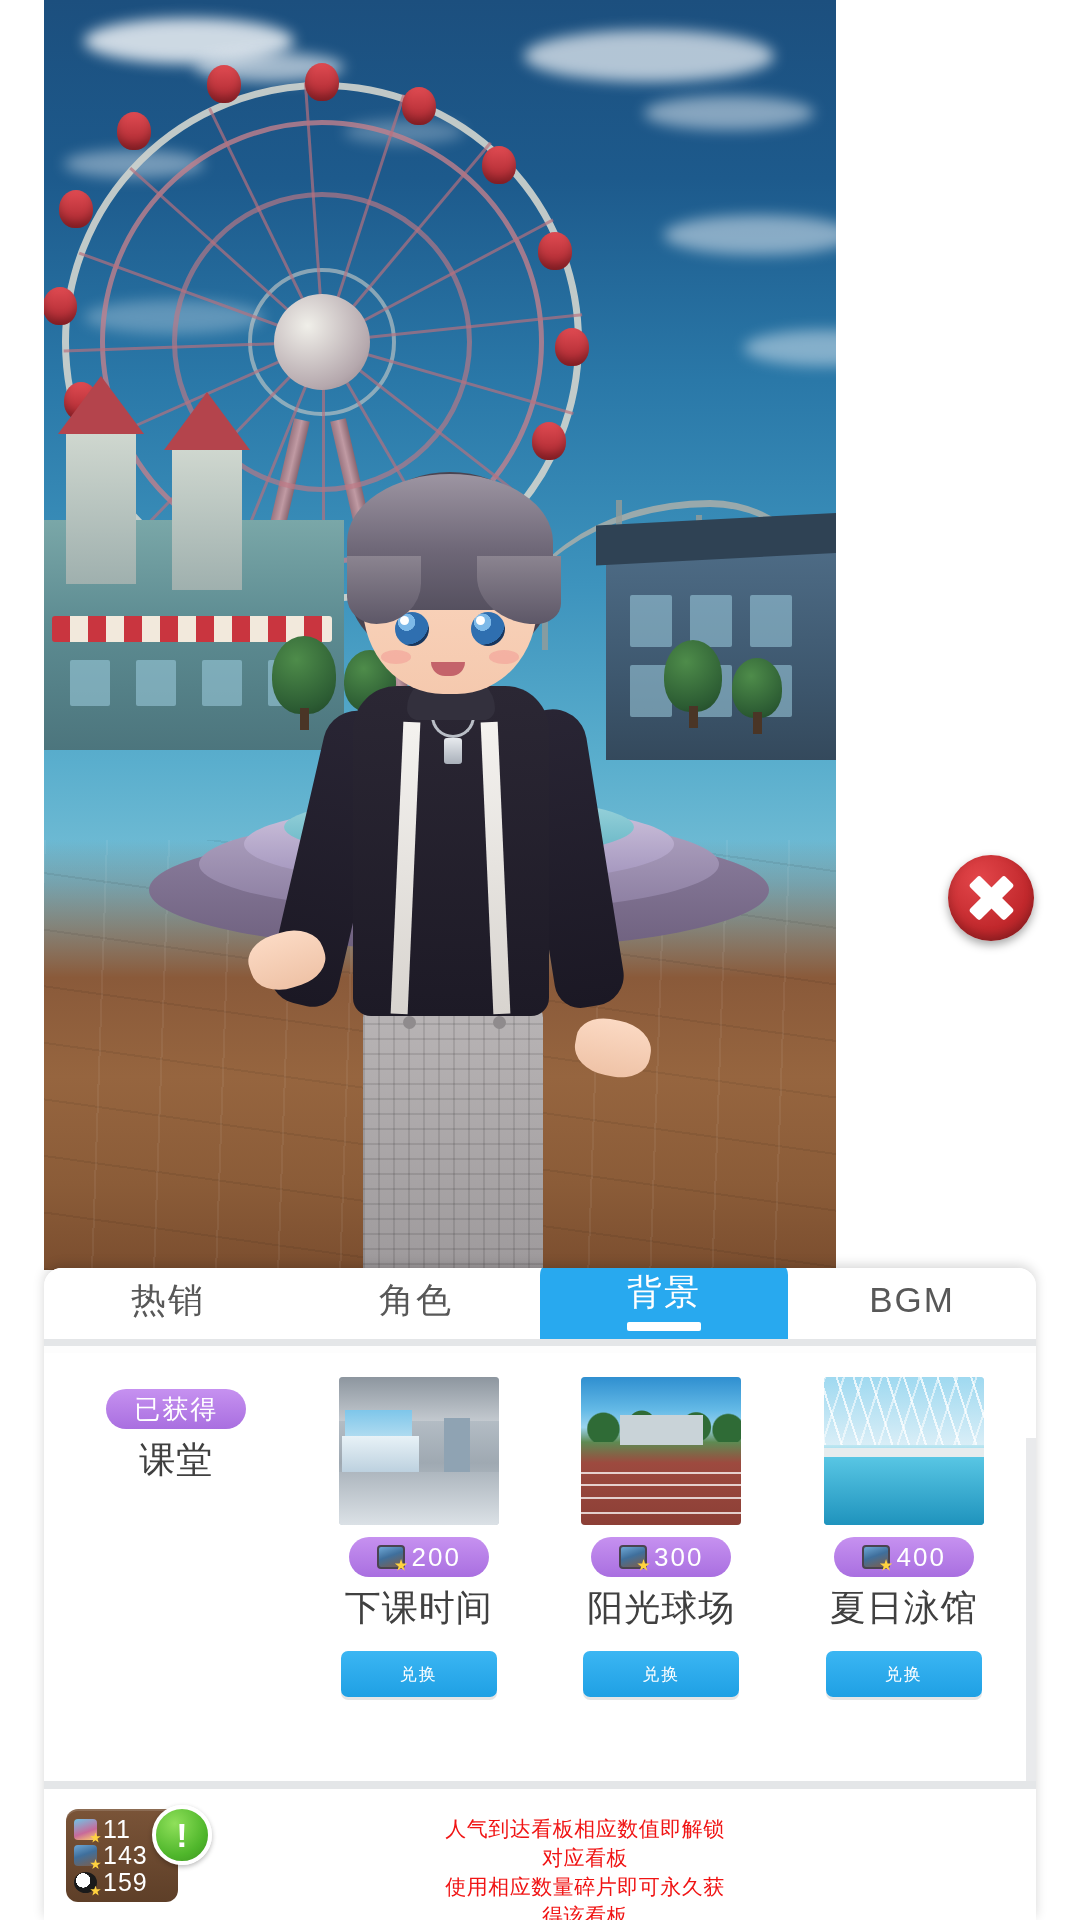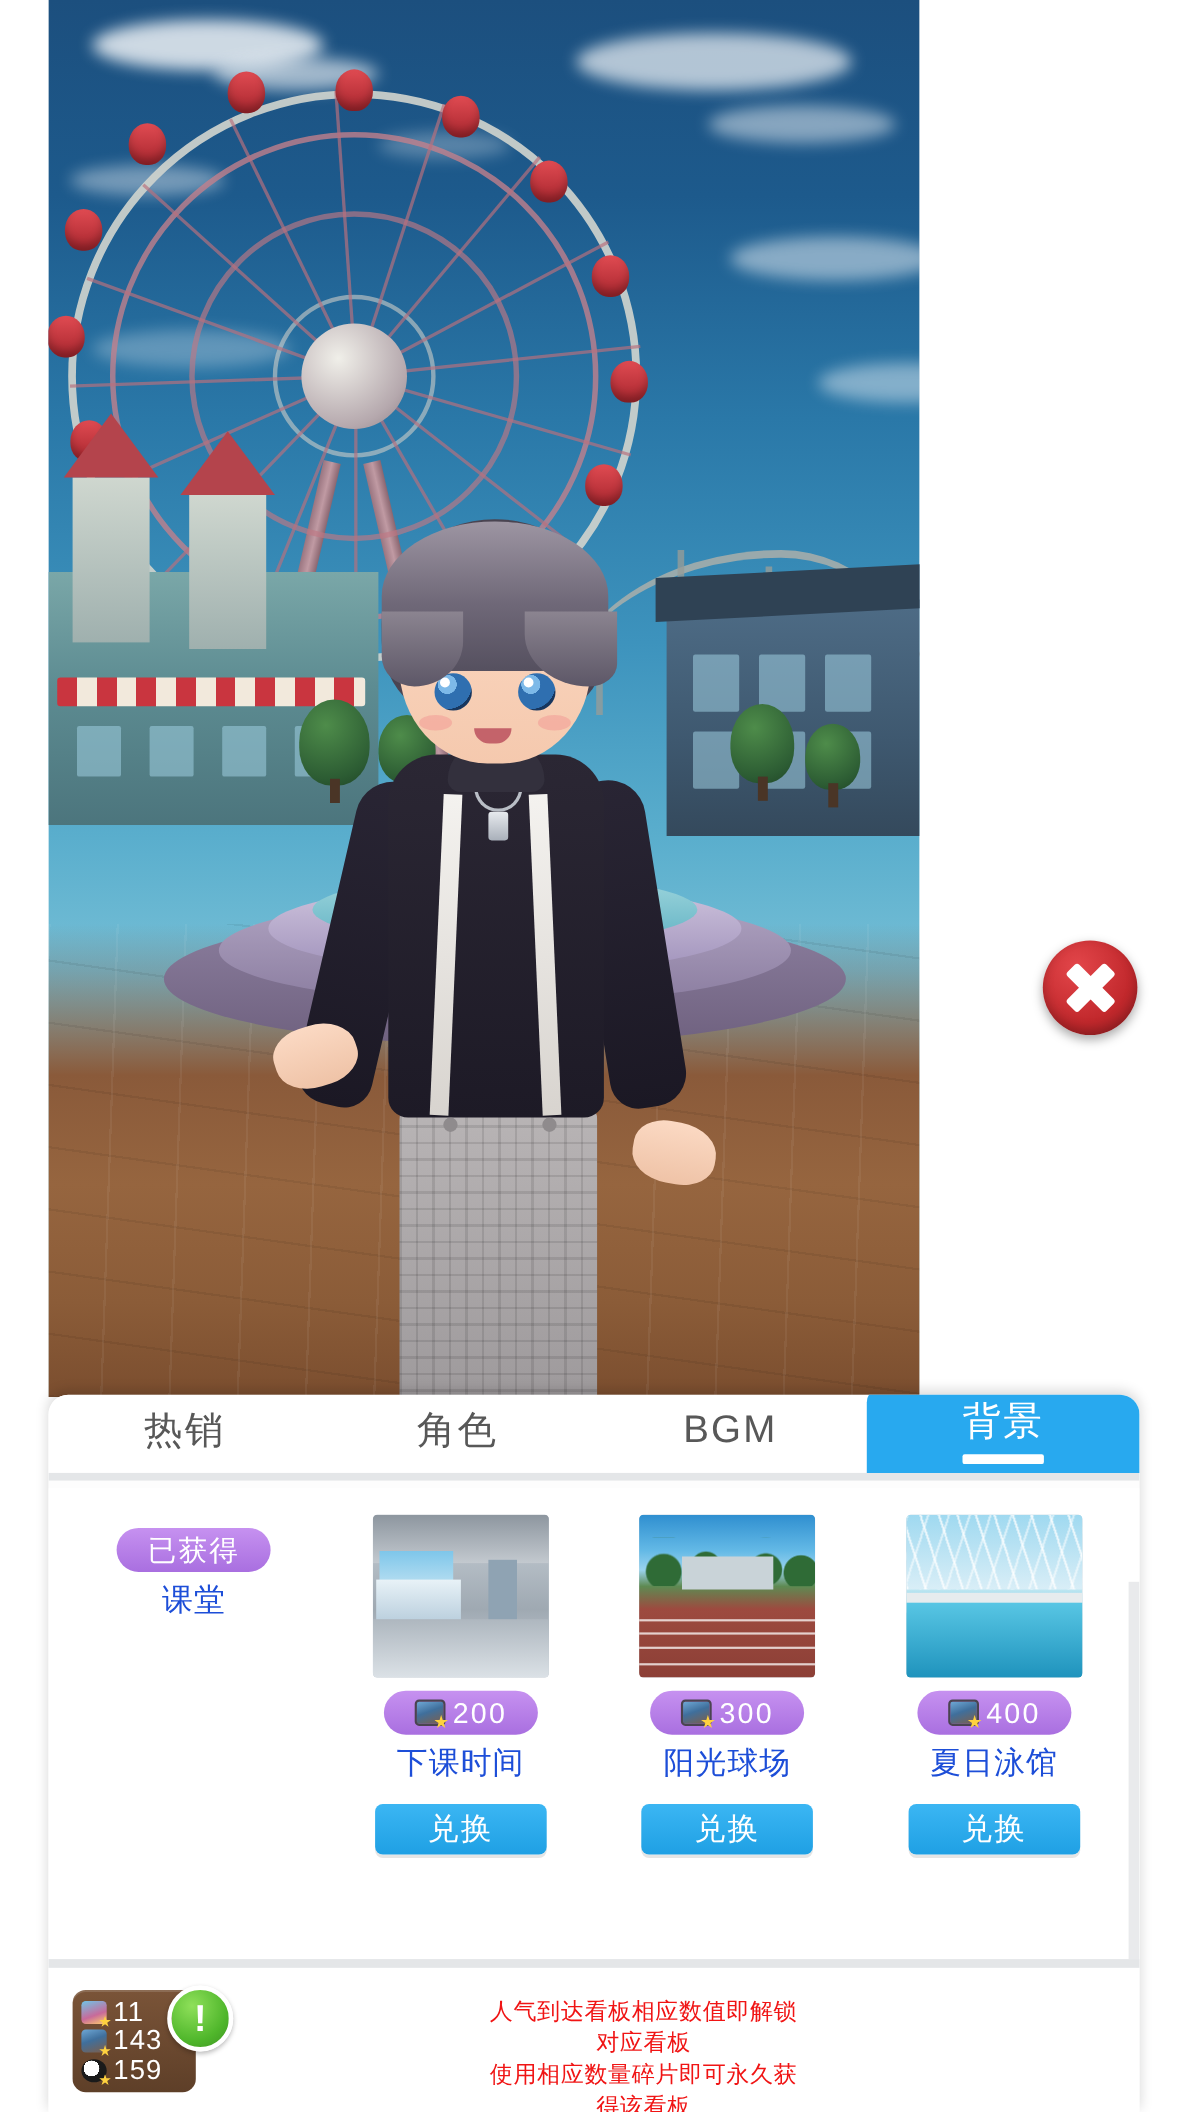--- a/index.html
+++ b/index.html
@@ -344,29 +344,29 @@
     border: 2px solid #4a4450;
     position: relative;
   }
   .pill .coin::after {
     content: ""; position: absolute; right: -5px; bottom: -5px;
     width: 13px; height: 13px; background: #ffd23f;
     clip-path: polygon(50% 0,61% 35%,98% 35%,68% 57%,79% 91%,50% 70%,21% 91%,32% 57%,2% 35%,39% 35%);
   }
   .item-name {
     margin-top: 7px;
-    font-size: 28px; color: #1d4ed8; letter-spacing: 1px; white-space: nowrap;
+    font-size: 36px; color: #404040; letter-spacing: 1px; white-space: nowrap;
   }
   .buy-btn {
     margin-top: 18px;
     width: 156px; height: 46px;
     border-radius: 7px;
     background: linear-gradient(180deg,#3bb6f3,#1fa0e4);
     box-shadow: 0 3px 0 rgba(0,0,0,.10);
-    color: #ffffff; font-size: 28px; letter-spacing: 2px;
+    color: #ffffff; font-size: 17px; letter-spacing: 2px;
     display: flex; align-items: center; justify-content: center;
     cursor: pointer; border: none;
   }
   .buy-spacer { margin-top: 18px; width: 156px; height: 46px; }
 
   
   .sc { position: absolute; inset: 0; }
   .sc-classroom {
     background:
       linear-gradient(180deg,#2f4a63 0%,#3a5a77 26%,#5d7182 30%,#8a6c4e 46%,#b08a5e 72%,#6e4f36 100%);
@@ -633,27 +633,27 @@
 
     <div class="tabs">
       <div class="tab">
         <span>热销</span>
 
       </div>
       <div class="tab">
         <span>角色</span>
 
       </div>
-      <div class="tab">
-        <span>BGM</span>
-
-      </div>
       <div class="tab active">
         <span>背景</span>
         <span class="ul"></span>
+      </div>
+      <div class="tab">
+        <span>BGM</span>
+
       </div>
     </div>
 
     <div class="grid-wrap">
       <div class="grid">
 
         <div class="item">
           <div class="pill">
             <span>已获得</span>
           </div>

